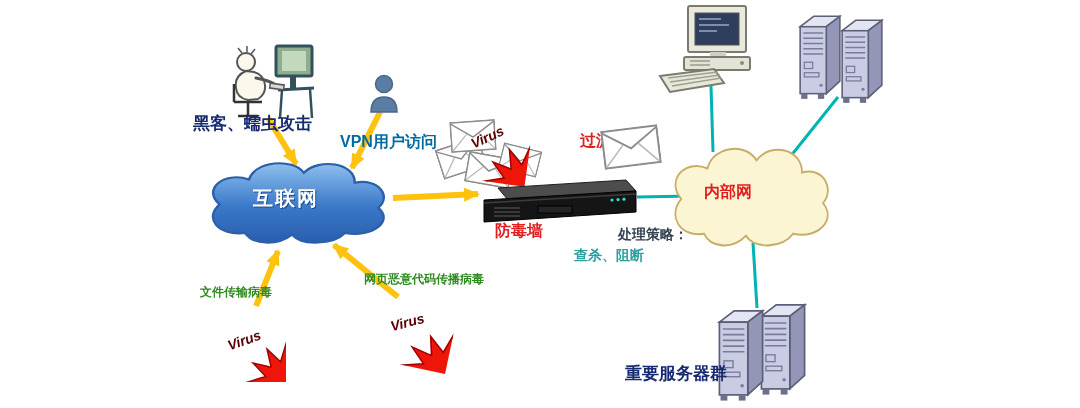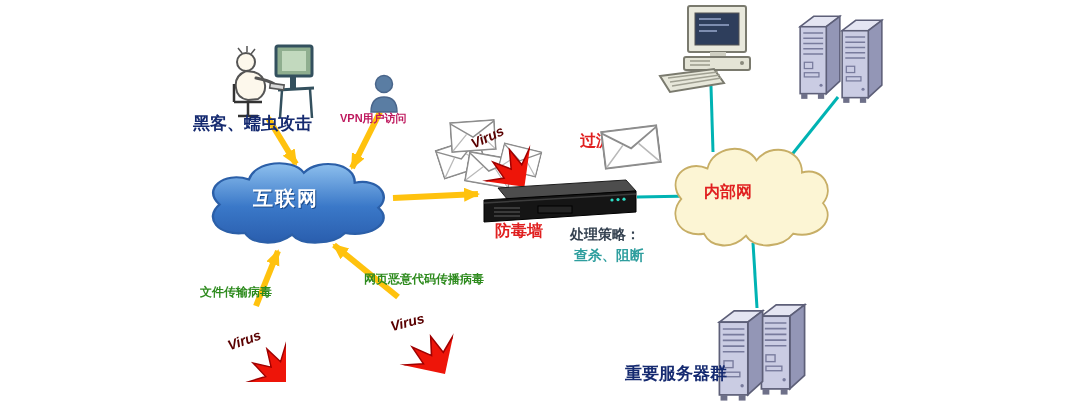--- a/index.html
+++ b/index.html
@@ -1,24 +1,24 @@
 <!DOCTYPE html>
 <html><head>
 <meta charset="utf-8">
 <style>
   * { margin:0; padding:0; box-sizing:border-box; }
   html,body { background:#ffffff; font-family:"Liberation Sans","DejaVu Sans",sans-serif; }
   .stage { position:relative; width:1080px; height:408px; background:#ffffff; overflow:hidden; }
   .abs { position:absolute; }
   .label { position:absolute; font-weight:bold; white-space:nowrap; line-height:1.2; }
   .lbl-navy { color:#152a70; font-size:17px; }
-  .lbl-navy-sm { color:#be185d; font-size:11px; }
+  .lbl-navy-sm { color:#0369a1; font-size:16px;margin-top:20px; }
   .lbl-red { color:#e02020; font-size:16px; }
   .lbl-green { color:#2e8b1e; font-size:12px; }
-  .lbl-strategy-title { color:#33404f; font-size:14px; }
+  .lbl-strategy-title { color:#33404f; font-size:14px;margin-left:48px; }
   .lbl-strategy-detail { color:#2e9e9e; font-size:14px; }
   .lbl-internet { color:#ffffff; font-size:20px; text-shadow:1px 1px 0 #1a4a8a; letter-spacing:2px; }
   .virus { position:absolute; display:flex; align-items:center; justify-content:center; }
   .virus > svg { position:absolute; left:0; top:0; width:100%; height:100%; }
   .virus .vtext { position:relative; font-weight:bold; font-style:italic; font-size:14px; color:#5a0000; }
   .rot-n20 { transform:rotate(-20deg); }
   .rot-n15 { transform:rotate(-15deg); }
   .rot-n25 { transform:rotate(-25deg); }
 </style>
 </head>

